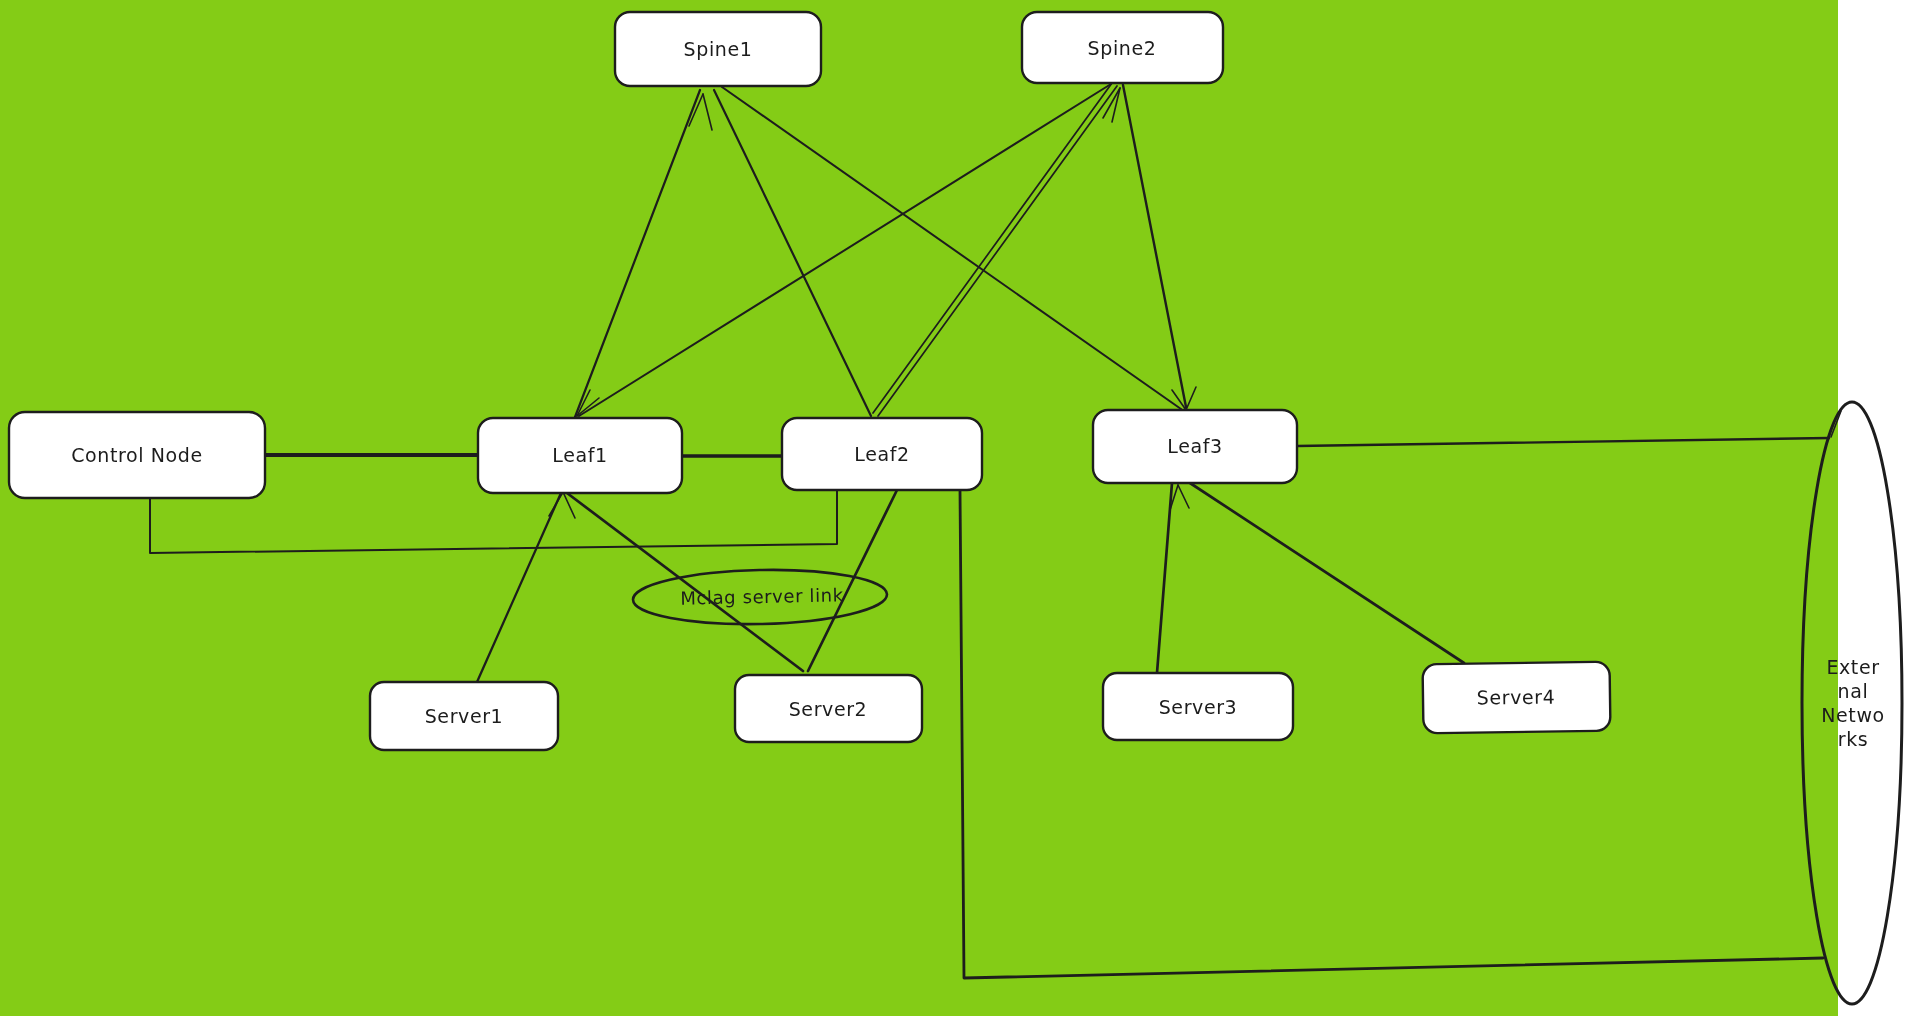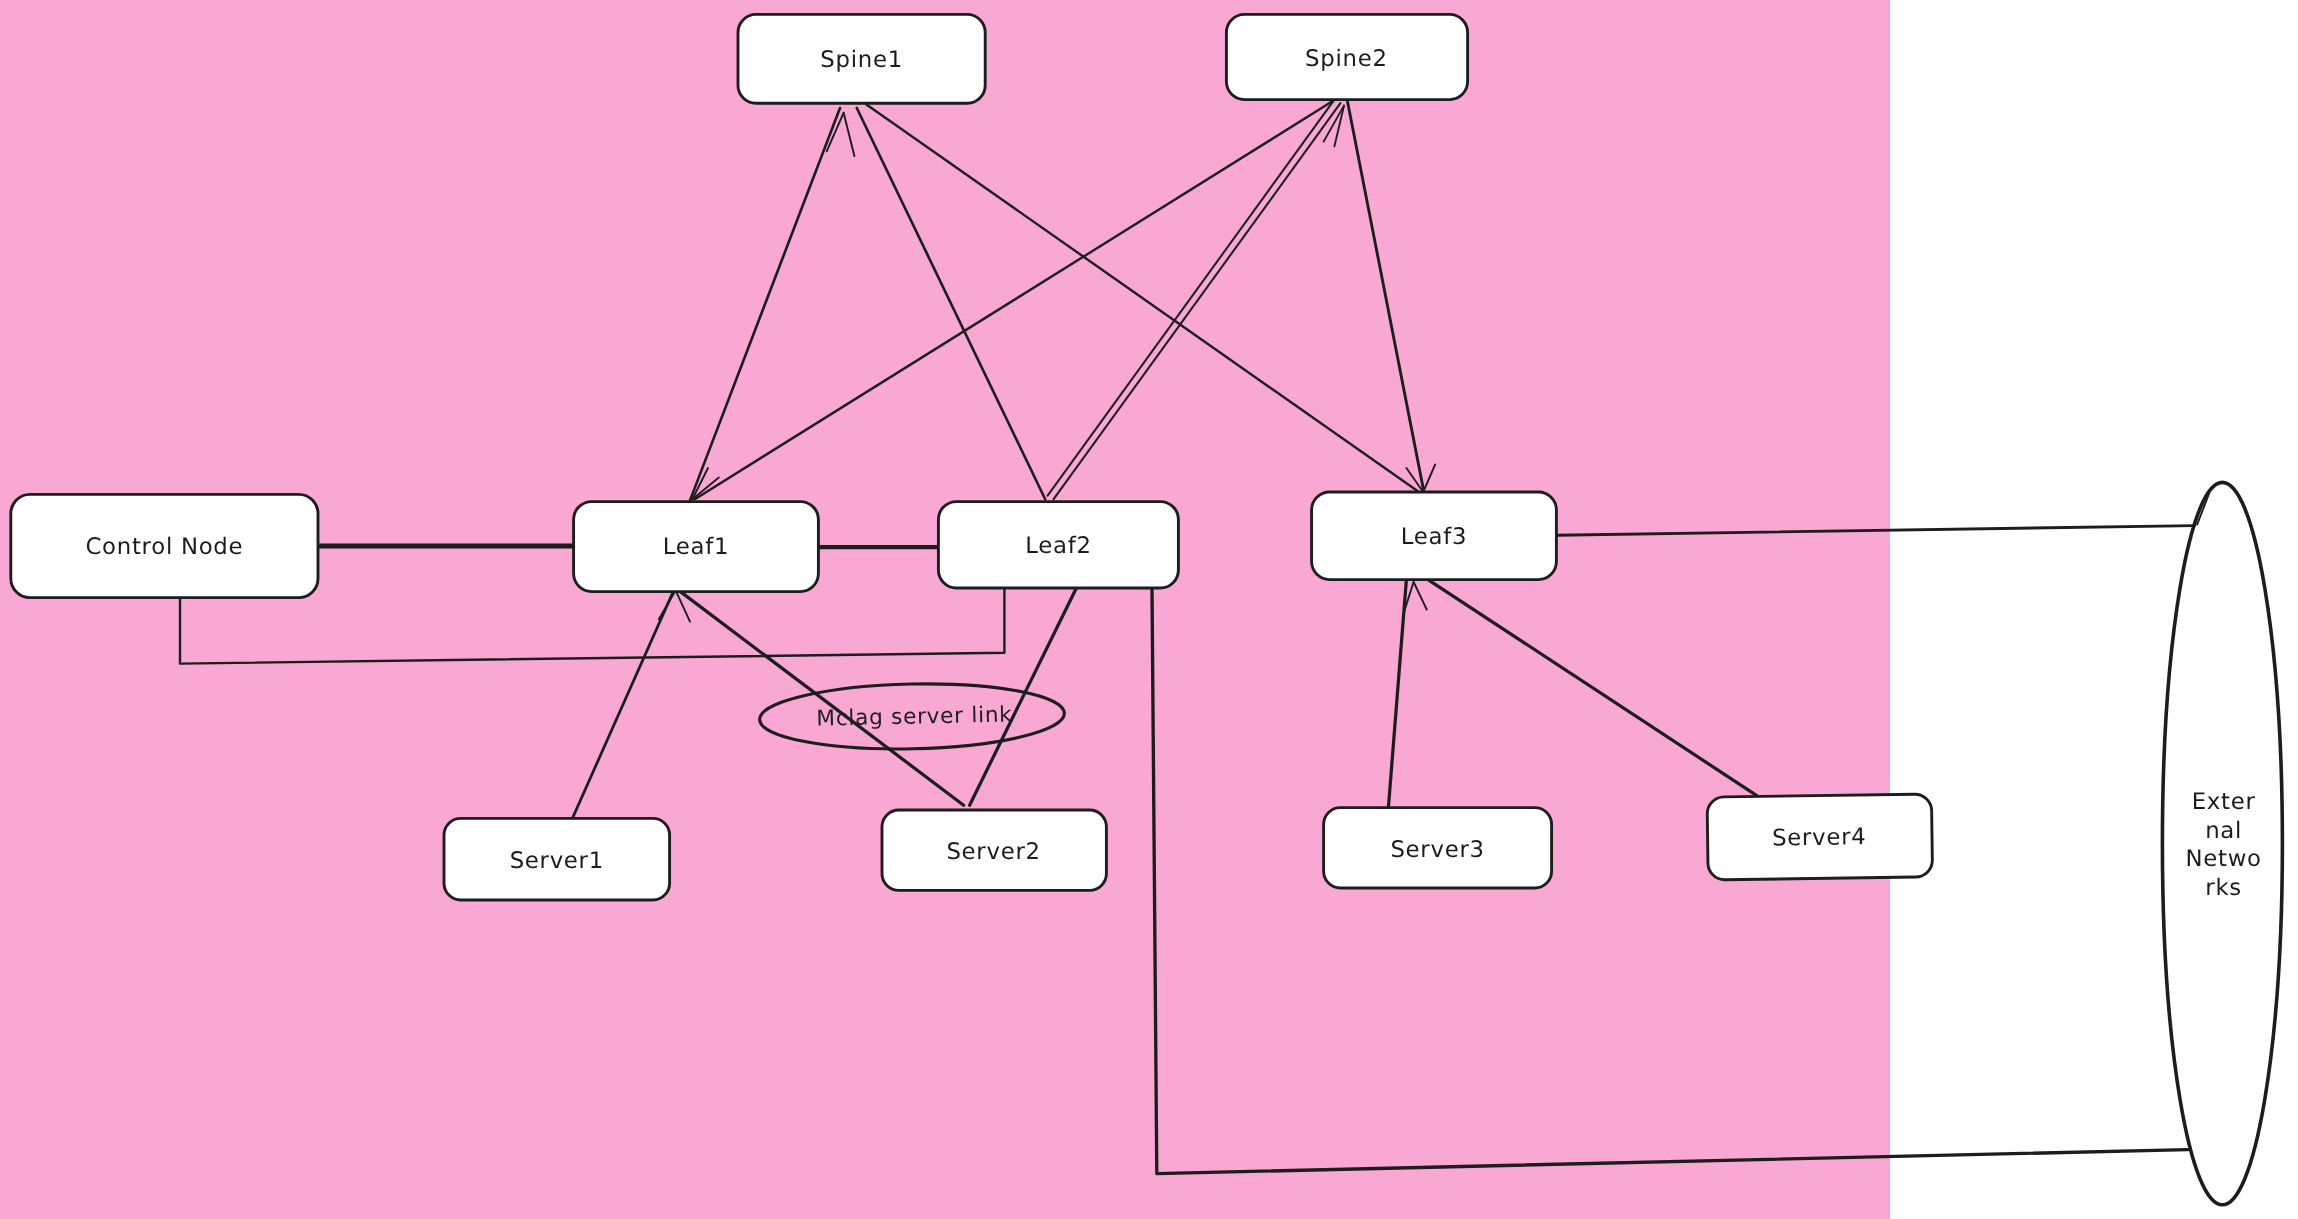--- a/index.html
+++ b/index.html
@@ -2,23 +2,23 @@
 <html><head>
 <meta charset="utf-8">
 <style>
   html, body {
     margin: 0;
     padding: 0;
     background: #ffffff;
   }
   .stage {
     position: relative;
-    width: 1575px;
+    width: 1838px;
     height: 1016px;
-    background: #f9a8d4;
+    background: #84cc16;
     font-family: "DejaVu Sans", "Liberation Sans", sans-serif;
   }
   svg { display: block; }
   .edge {
     stroke: #1d1d1d;
     fill: none;
     stroke-linecap: round;
     stroke-linejoin: round;
   }
   .barb {

